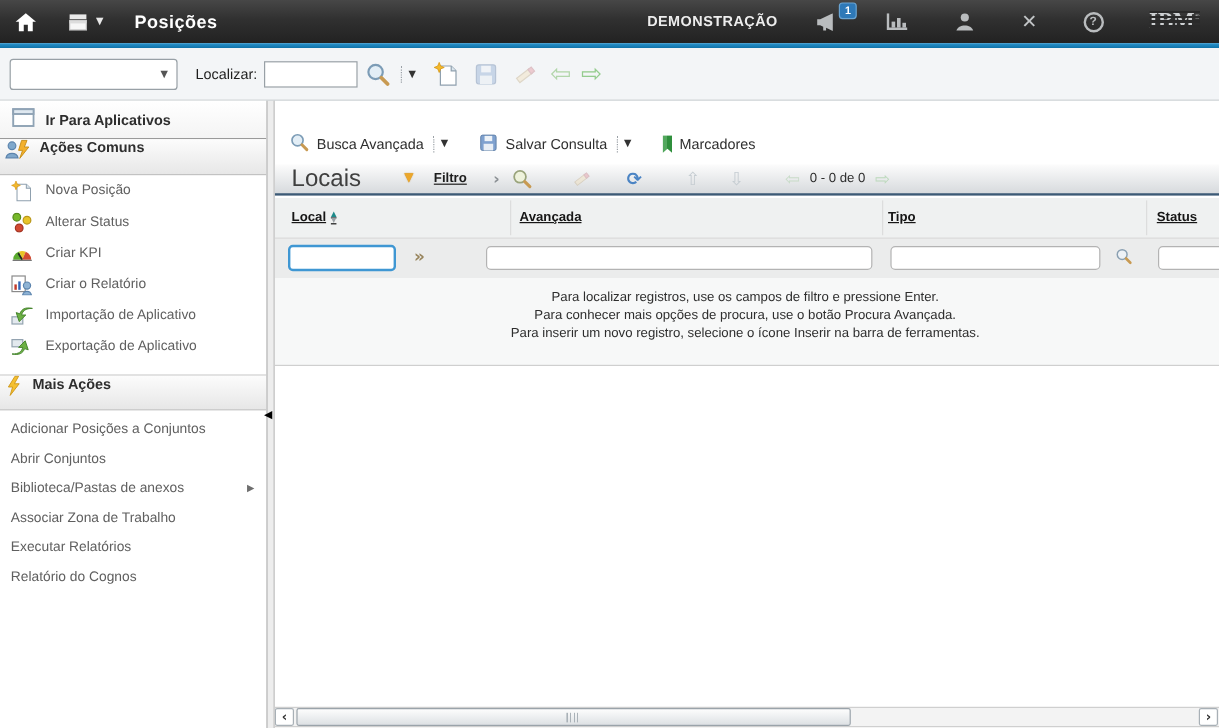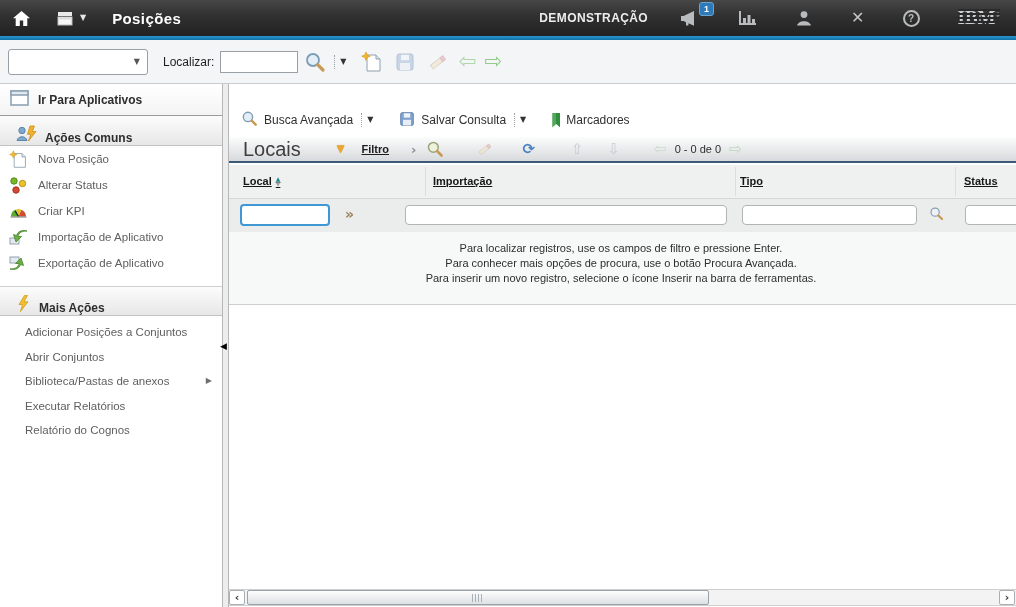--- a/index.html
+++ b/index.html
@@ -51,31 +51,31 @@
   .dotted-sep { width:1px; height:14px; border-left:1px dotted #9aa0a6; margin:0 5px 0 8px; }
   .caret-dark { font-size:8px; color:#333; }
   .dim { opacity:.5; }
   .arr-green { font-size:21px; }
 
   
   .sidebar { position:absolute; left:0; top:84px; width:222px; bottom:0; background:#fff; }
   .side-goto { height:32px; display:flex; align-items:center; gap:9px; padding-left:10px;
                background:linear-gradient(#fff,#f4f4f4); border-bottom:1px solid #9a9a9a;
                font-size:12px; font-weight:bold; color:#2e2e2e; cursor:pointer; }
-  .side-hdr { height:30px; display:flex; align-items:flex-end; gap:8px; padding-left:16px;
+  .side-hdr { height:30px; display:flex; align-items:flex-start; gap:8px; padding-left:4px;
               background:linear-gradient(#fcfcfc,#e7e7e7); border-bottom:1px solid #c2c2c2;
               font-size:12px; font-weight:bold; color:#2e2e2e; cursor:pointer; }
   .side-hdr.second { border-top:1px solid #cfcfcf; margin-top:10px; }
   .side-item { height:26px; display:flex; align-items:center; gap:10px; padding-left:8px;
                font-size:11.5px; color:#5f5f5f; cursor:pointer; }
   .side-item .ic { width:20px; display:inline-flex; justify-content:center; }
   .side-item2 { height:24.5px; display:flex; align-items:center; padding-left:9px;
                 font-size:11.5px; color:#5f5f5f; cursor:pointer; position:relative; }
   .side-item2 .sub { position:absolute; right:10px; font-size:8px; color:#6e6e6e; }
-  .more-items { margin-top:4px;margin-left:16px; }
+  .more-items { margin-top:4px; }
 
   
   .splitter { position:absolute; left:222px; top:84px; width:7px; bottom:0;
               background:#ededed; border-left:1px solid #b7b7b7; border-right:1px solid #b7b7b7; }
   .collapse { position:absolute; top:258px; left:-3px; font-size:9px; color:#000; cursor:pointer; }
 
   
   .main { position:absolute; left:229px; top:84px; right:0; bottom:0; background:#fff; overflow:hidden; }
   .qb-row { position:absolute; left:12px; top:26px; display:flex; align-items:center;
             font-size:12px; color:#2f2f2f; }
@@ -274,20 +274,32 @@
           <path d="M7 5.5 A7.5 7.5 0 0 1 12.5 5.8 L9.5 12.5 Z" fill="#e8c428"></path>
           <path d="M12.5 5.8 A7.5 7.5 0 0 1 17 12.5 L9.5 12.5 Z" fill="#d24a32"></path>
           <line x1="9.5" y1="12.5" x2="6.2" y2="7" stroke="#222" stroke-width="1.4"></line>
           <line x1="1.5" y1="13" x2="17.5" y2="13" stroke="#777" stroke-width="1"></line>
         </svg>
       </span>
       <span>Criar KPI</span>
     </div>
     <div class="side-item">
       <span class="ic">
+        <svg width="18" height="17" viewBox="0 0 18 17">
+          <rect x="1" y="1" width="11" height="13" fill="#fff" stroke="#8a8a8a"></rect>
+          <rect x="3" y="8" width="2" height="4.5" fill="#c23a2a"></rect>
+          <rect x="6.2" y="5.5" width="2" height="7" fill="#3465b4"></rect>
+          <circle cx="13.5" cy="9" r="3" fill="#8fb3d4" stroke="#5c84ad"></circle>
+          <path d="M9.8 17 C10.8 12.8 16.2 12.8 17.2 17 Z" fill="#8fb3d4" stroke="#5c84ad"></path>
+        </svg>
+      </span>
+      <span>Criar o Relatório</span>
+    </div>
+    <div class="side-item">
+      <span class="ic">
         <svg width="19" height="16" viewBox="0 0 19 16">
           <rect x="1" y="9" width="9" height="6" fill="#e3e9ee" stroke="#93a3b0"></rect>
           <path d="M18 2 C12 2 10 4 9 7.5 L12.5 7.5 L7 13 L4.5 5.5 L7.5 6.5 C9 2.5 12 0.8 18 2 Z" fill="#6cb044" stroke="#44842c" stroke-width=".8"></path>
         </svg>
       </span>
       <span>Importação de Aplicativo</span>
     </div>
     <div class="side-item">
       <span class="ic">
         <svg width="19" height="16" viewBox="0 0 19 16">
@@ -310,20 +322,23 @@
     <div class="more-items">
       <div class="side-item2">
         <span>Adicionar Posições a Conjuntos</span>
       </div>
       <div class="side-item2">
         <span>Abrir Conjuntos</span>
       </div>
       <div class="side-item2">
         <span>Biblioteca/Pastas de anexos</span>
         <span class="sub glyph">▶</span>
+      </div>
+      <div class="side-item2">
+        <span>Associar Zona de Trabalho</span>
       </div>
       <div class="side-item2">
         <span>Executar Relatórios</span>
       </div>
       <div class="side-item2">
         <span>Relatório do Cognos</span>
       </div>
     </div>
   </div>
 
@@ -399,21 +414,21 @@
       <span class="vsep" style="left:506px"></span>
       <span class="vsep" style="left:726px"></span>
       <span class="ch" style="left:14px">
         <span>Local</span>
         <span class="sort">
           <span class="a glyph">▲</span>
           <span class="d glyph">▼</span>
         </span>
       </span>
       <span class="ch" style="left:204px">
-        <span>Importação</span>
+        <span>Avançada</span>
       </span>
       <span class="ch" style="left:511px">
         <span>Tipo</span>
       </span>
       <span class="ch" style="left:735px">
         <span>Status</span>
       </span>
     </div>
 
     <div class="filterrow">

